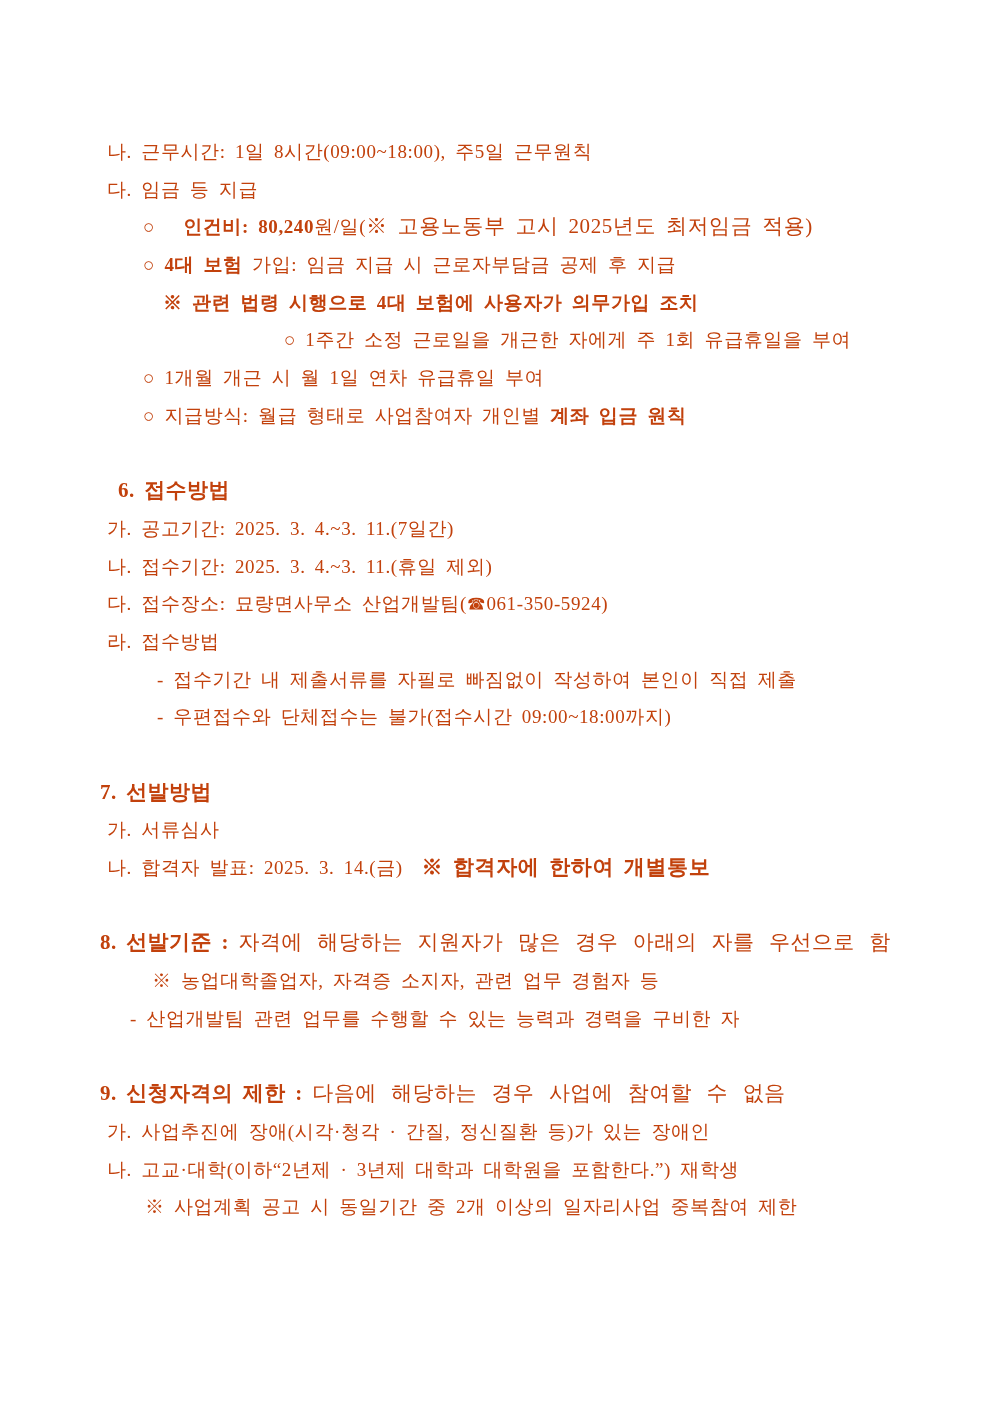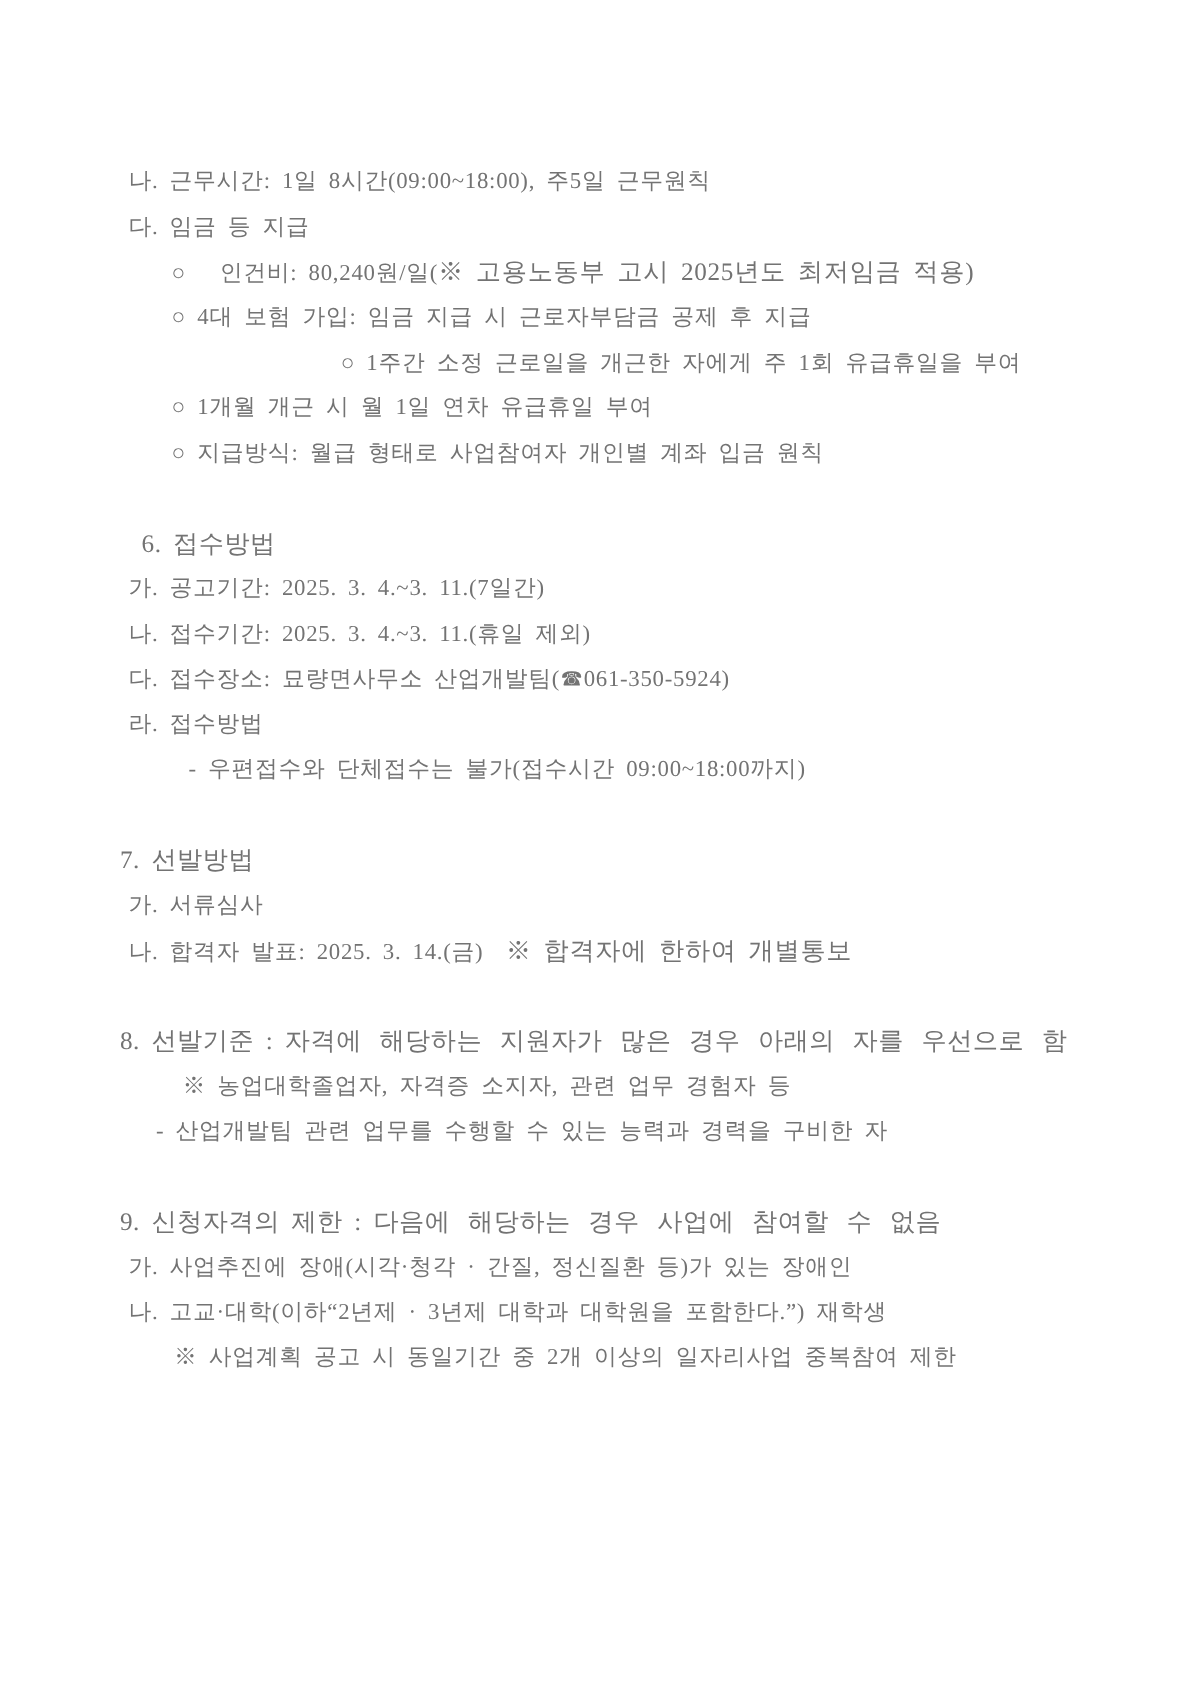--- a/index.html
+++ b/index.html
@@ -19,40 +19,42 @@
     white-space: pre;
     font-size: 19px;
     line-height: 37.7px;
     height: 37.7px;
     letter-spacing: 0.6px;
     word-spacing: 4px;
     box-sizing: border-box;
   }
   .line.header { font-size: 21px; letter-spacing: 0.4px; }
   .line.gap { margin-top: 37.7px; }
-  .seg.b { font-weight: 400; }
+  .seg.b { font-weight: 700; }
   .seg.sm { font-size: 21px; }
   .seg.spread { word-spacing: 9px; }
 </style>
 </head>
 <body>
 
-<div class="page" style="background: rgb(255, 255, 255); color: #737373;">
+<div class="page" style="background: rgb(255, 255, 255); color: #c2410c;">
     <div class="line" style="padding-left: 107px;"><span class="seg">나. 근무시간: 1일 8시간(09:00~18:00), 주5일 근무원칙</span></div>
     <div class="line" style="padding-left: 107px;"><span class="seg">다. 임금 등 지급</span></div>
     <div class="line" style="padding-left: 143px;"><span class="seg">○   </span><span class="seg b">인건비: 80,240</span><span class="seg">원/일(</span><span class="seg sm">※ 고용노동부 고시 2025년도 최저임금 적용)</span></div>
     <div class="line" style="padding-left: 143px;"><span class="seg">○ </span><span class="seg b">4대 보험</span><span class="seg"> 가입: 임금 지급 시 근로자부담금 공제 후 지급</span></div>
+    <div class="line" style="padding-left: 163px;"><span class="seg b">※ 관련 법령 시행으로 4대 보험에 사용자가 의무가입 조치</span></div>
     <div class="line" style="padding-left: 143px; text-align: center;"><span class="seg">○ 1주간 소정 근로일을 개근한 자에게 주 1회 유급휴일을 부여</span></div>
     <div class="line" style="padding-left: 143px;"><span class="seg">○ 1개월 개근 시 월 1일 연차 유급휴일 부여</span></div>
     <div class="line" style="padding-left: 143px;"><span class="seg">○ 지급방식: 월급 형태로 사업참여자 개인별 </span><span class="seg b">계좌 입금 원칙</span></div>
     <div class="line header gap" style="padding-left: 76px; margin-left: 42px;"><span class="seg b">6. 접수방법</span></div>
     <div class="line" style="padding-left: 107px;"><span class="seg">가. 공고기간: 2025. 3. 4.~3. 11.(7일간)</span></div>
     <div class="line" style="padding-left: 107px;"><span class="seg">나. 접수기간: 2025. 3. 4.~3. 11.(휴일 제외)</span></div>
     <div class="line" style="padding-left: 107px;"><span class="seg">다. 접수장소: 묘량면사무소 산업개발팀(☎061-350-5924)</span></div>
     <div class="line" style="padding-left: 107px;"><span class="seg">라. 접수방법</span></div>
+    <div class="line" style="padding-left: 157px;"><span class="seg">- 접수기간 내 제출서류를 자필로 빠짐없이 작성하여 본인이 직접 제출</span></div>
     <div class="line" style="padding-left: 157px;"><span class="seg">- 우편접수와 단체접수는 불가(접수시간 09:00~18:00까지)</span></div>
     <div class="line header gap" style="padding-left: 100px;"><span class="seg b">7. 선발방법</span></div>
     <div class="line" style="padding-left: 107px;"><span class="seg">가. 서류심사</span></div>
     <div class="line" style="padding-left: 107px;"><span class="seg">나. 합격자 발표: 2025. 3. 14.(금)  </span><span class="seg b sm">※ 합격자에 한하여 개별통보</span></div>
     <div class="line header gap" style="padding-left: 100px;"><span class="seg b">8. 선발기준 : </span><span class="seg spread">자격에 해당하는 지원자가 많은 경우 아래의 자를 우선으로 함</span></div>
     <div class="line" style="padding-left: 152px;"><span class="seg">※ 농업대학졸업자, 자격증 소지자, 관련 업무 경험자 등</span></div>
     <div class="line" style="padding-left: 130px;"><span class="seg">- 산업개발팀 관련 업무를 수행할 수 있는 능력과 경력을 구비한 자</span></div>
     <div class="line header gap" style="padding-left: 100px;"><span class="seg b">9. 신청자격의 제한 : </span><span class="seg spread">다음에 해당하는 경우 사업에 참여할 수 없음</span></div>
     <div class="line" style="padding-left: 107px;"><span class="seg">가. 사업추진에 장애(시각·청각 · 간질, 정신질환 등)가 있는 장애인</span></div>
     <div class="line" style="padding-left: 107px;"><span class="seg">나. 고교·대학(이하“2년제 · 3년제 대학과 대학원을 포함한다.”) 재학생</span></div>

